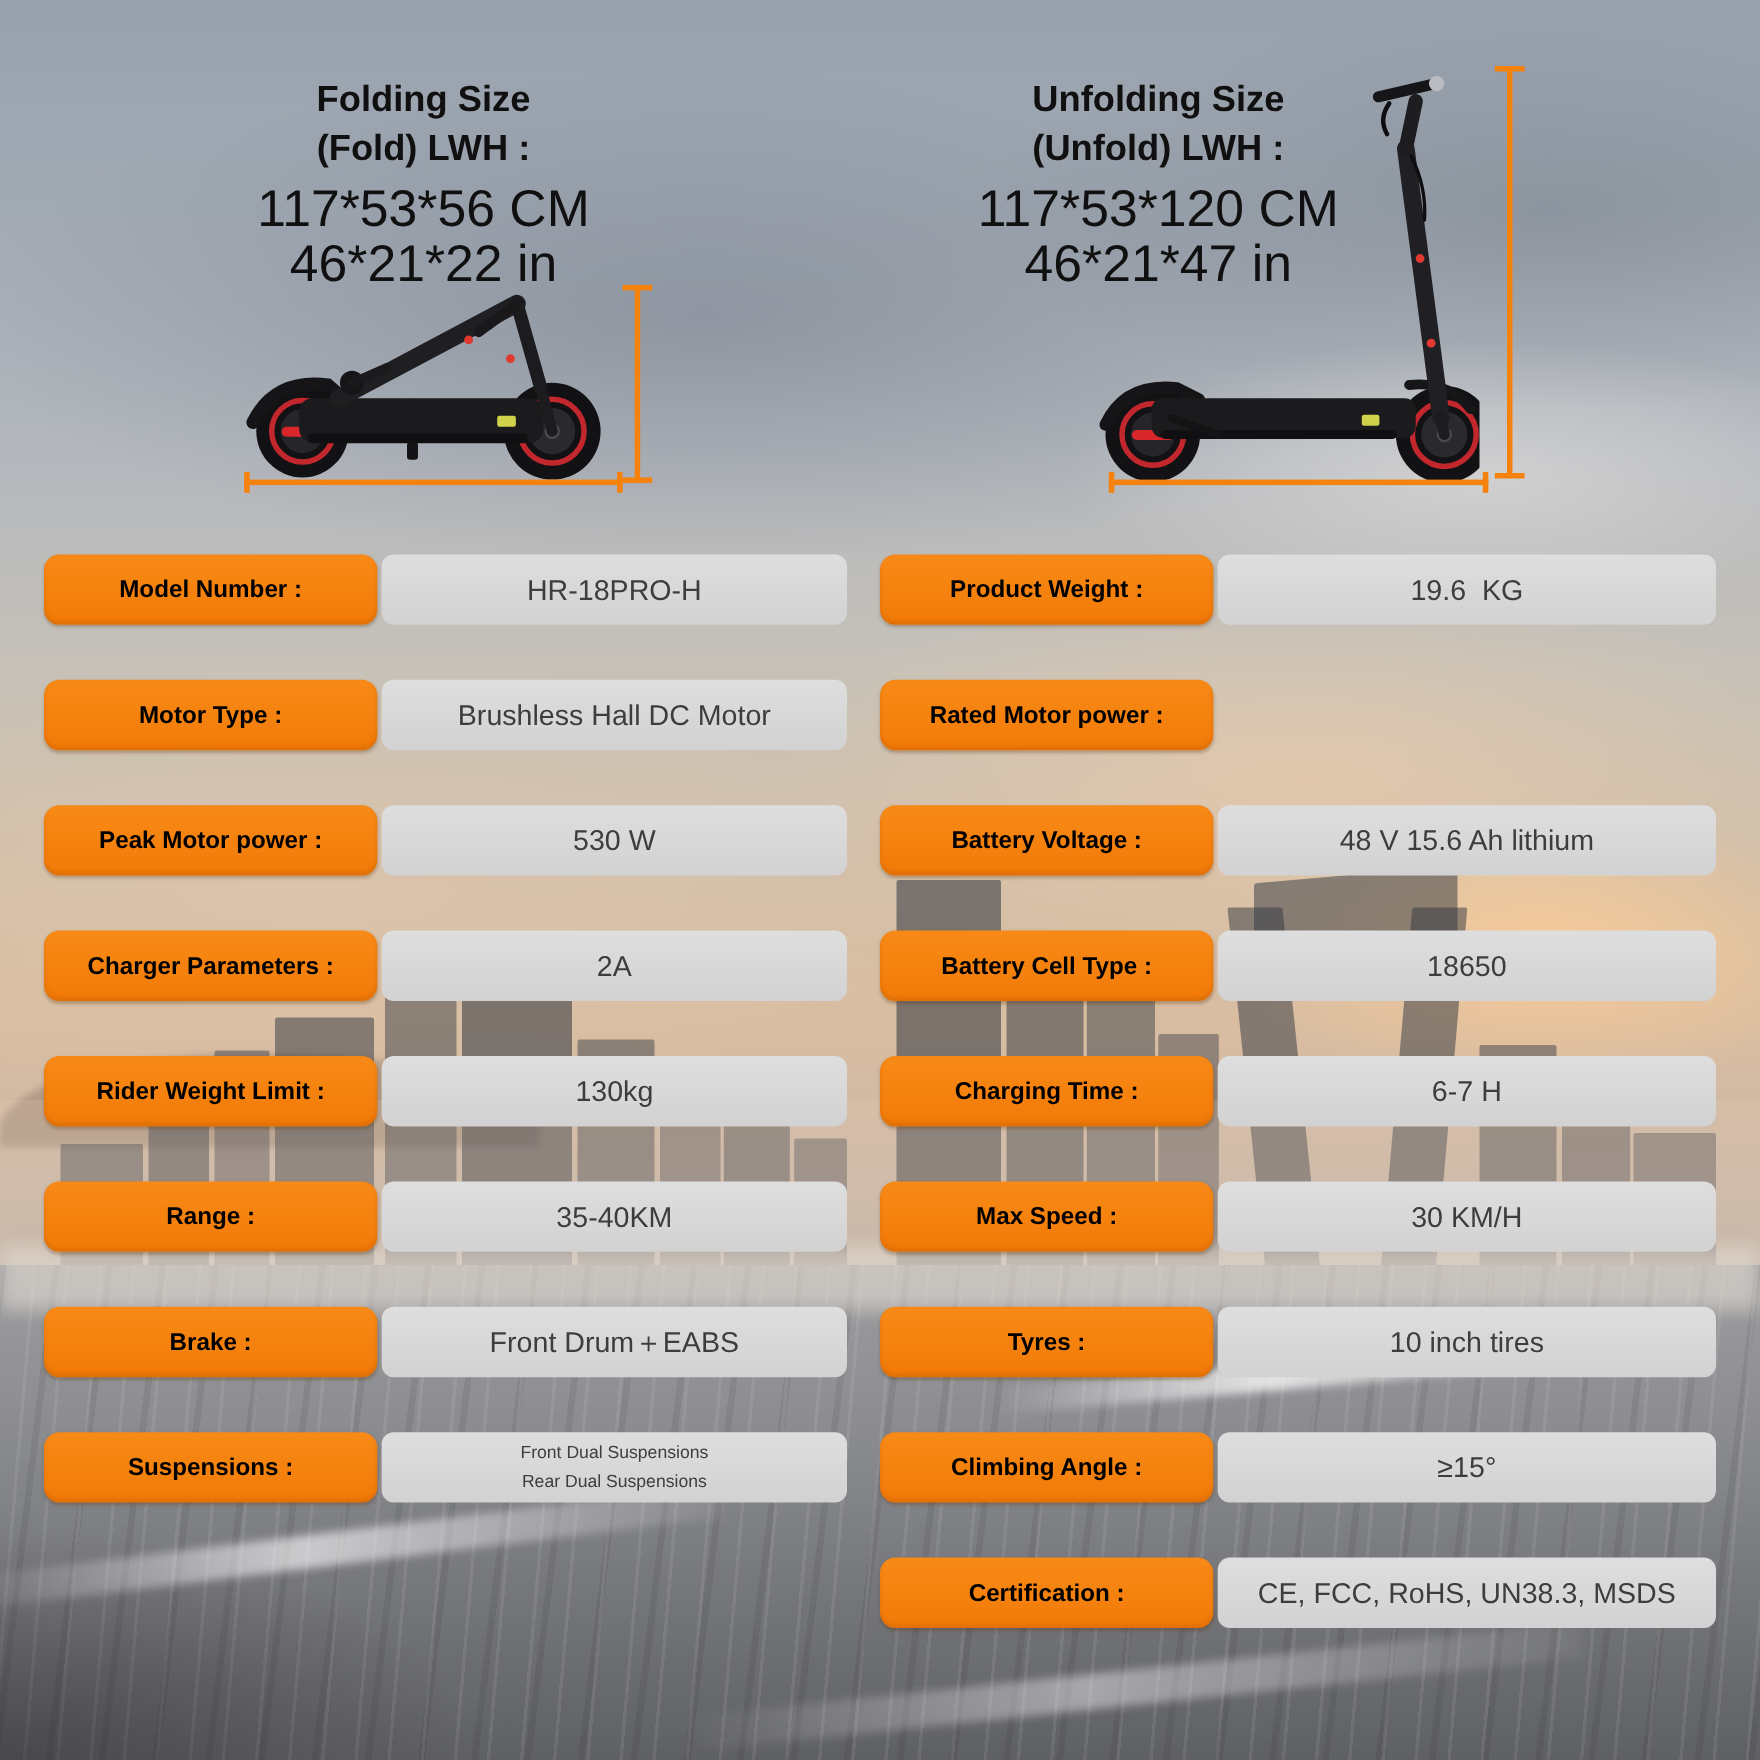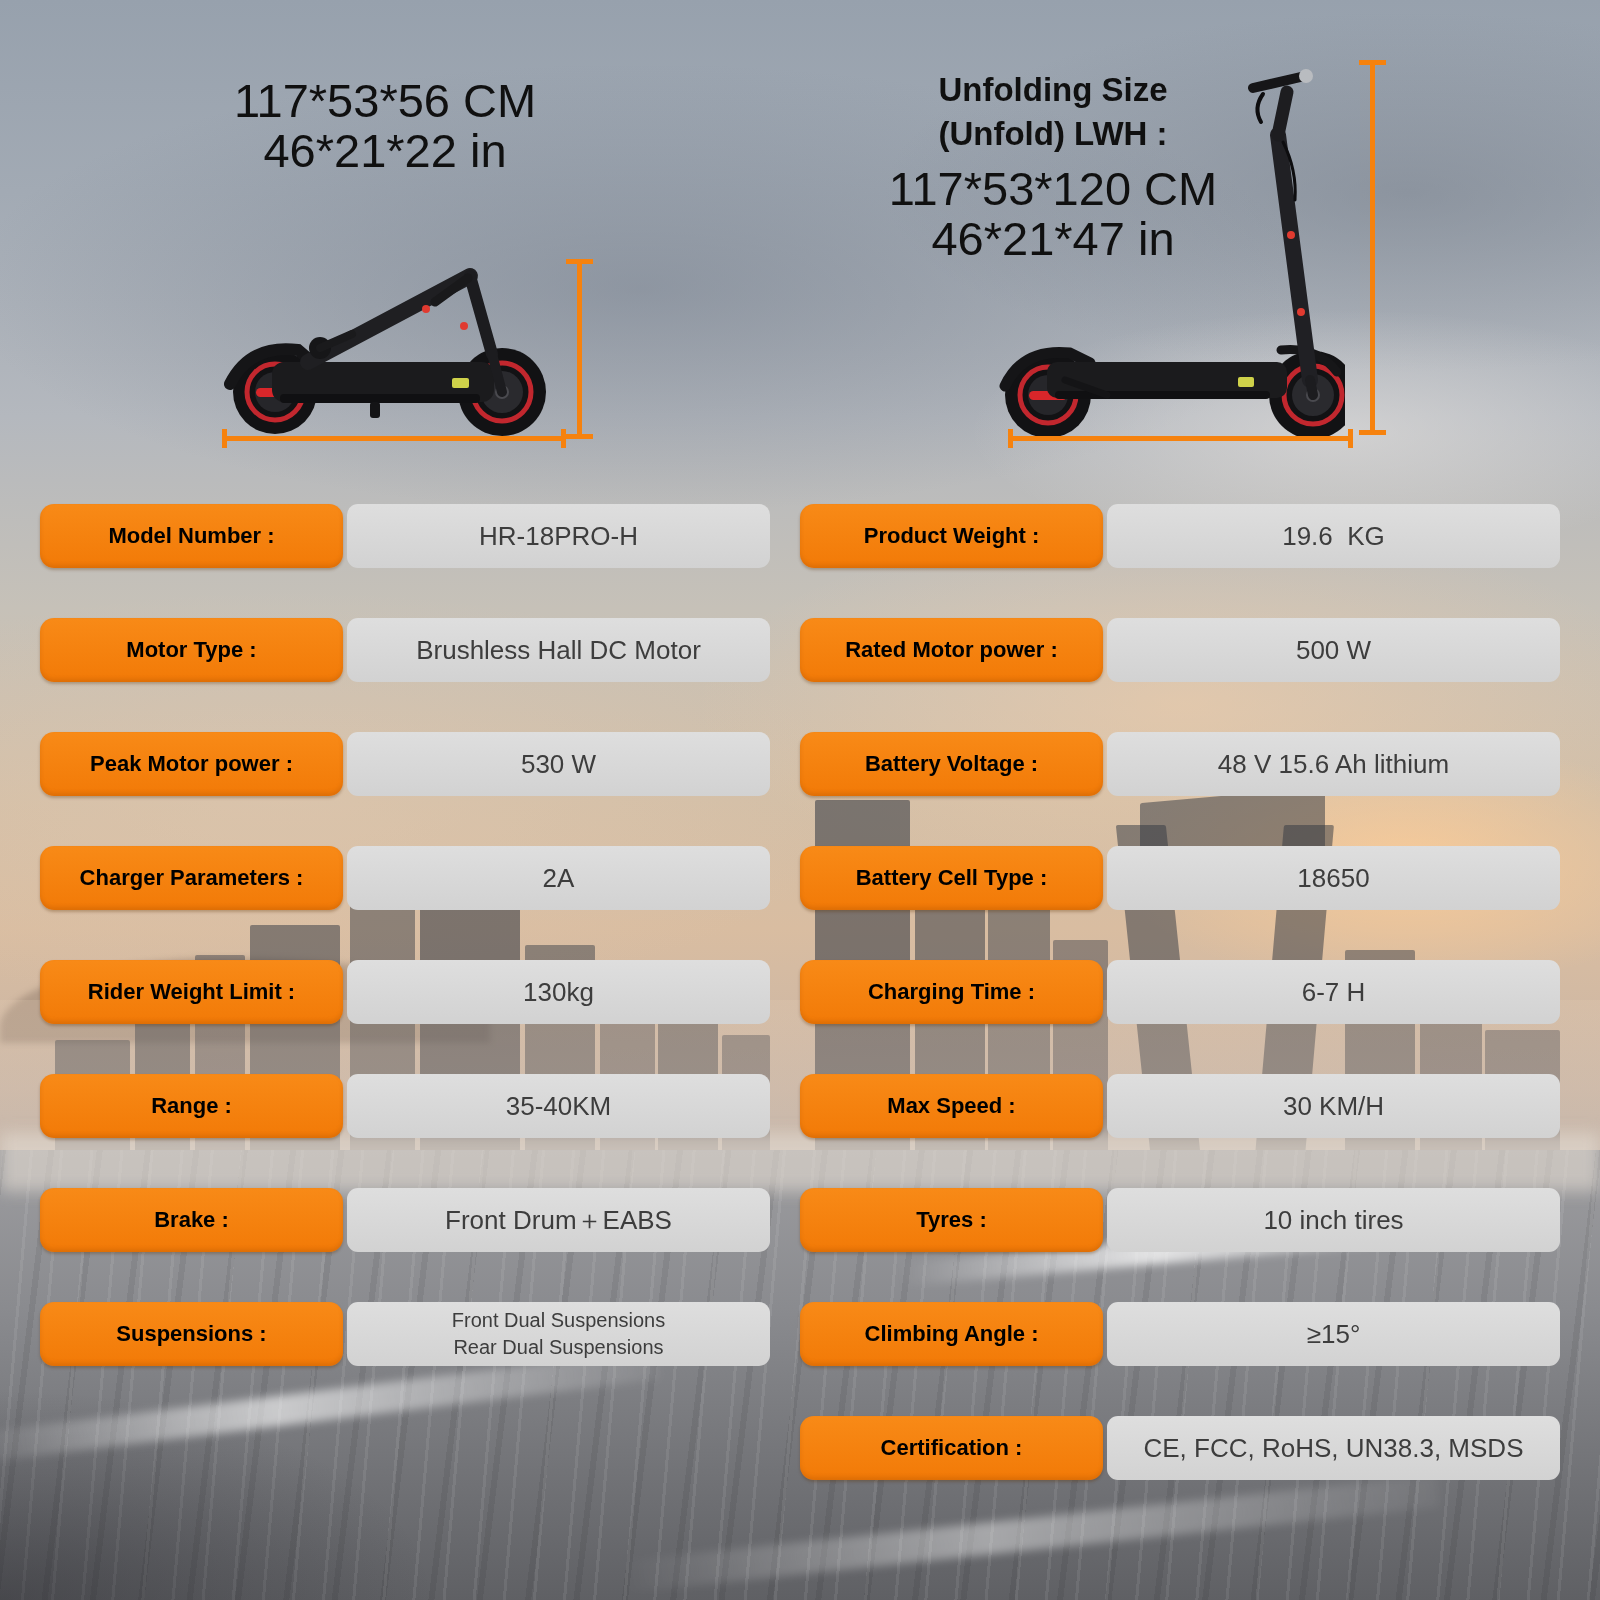--- a/index.html
+++ b/index.html
@@ -61,21 +61,21 @@
   #col-left{position:absolute;left:40px;top:504px;width:730px;}
   #col-right{position:absolute;left:800px;top:504px;width:760px;}
   .spec-row{display:flex;height:64px;margin-bottom:50px;}
   .spec-label{width:303px;flex:none;background:linear-gradient(180deg,#F88A17,#F27A07);
     border-radius:14px;display:flex;align-items:center;justify-content:center;
     font-weight:bold;font-size:22px;color:#000;
     box-shadow:0 2px 3px rgba(90,45,0,0.30), inset 0 -3px 4px rgba(150,70,0,0.22);}
   .spec-value{flex:1;margin-left:4px;background:linear-gradient(180deg,#dedede,#d2d2d2);
     border-radius:11px;display:flex;align-items:center;justify-content:center;
     font-size:26px;color:#3d3d3d;text-align:center;white-space:pre-wrap;line-height:28px;}
-  .spec-value.small{font-size:20px;line-height:27px;}
+  .spec-value.small{font-size:16px;line-height:27px;}
 </style>
 </head>
 <body>
 
 <div id="canvas">
 
   <div id="sky"></div>
   <div id="mountain"></div>
   <div id="skyline">
     <div class="bld" style="left:55px;top:1040px;width:75px;height:150px;opacity:.45"></div>
@@ -100,20 +100,24 @@
     <div class="bld" style="left:1485px;top:1030px;width:75px;height:160px;opacity:.40"></div>
   </div>
   <div id="haze"></div>
   <div id="road"></div>
   <div id="horizon"></div>
   <div class="lane" id="lane1"></div>
   <div class="lane" id="lane2"></div>
   <div class="lane" id="lane3"></div>
 
   <div class="size-header" id="header-fold">
+    <div class="size-title">
+      <div>Folding Size</div>
+      <div>(Fold) LWH :</div>
+    </div>
     <div class="size-dims">
       <div>117*53*56 CM</div>
       <div>46*21*22 in</div>
     </div>
   </div>
 
   <div class="size-header" id="header-unfold">
     <div class="size-title">
       <div>Unfolding Size</div>
       <div>(Unfold) LWH :</div>
@@ -224,21 +228,20 @@
     </div>
   </div>
 
   <div id="col-right">
     <div class="spec-row">
       <div class="spec-label">Product Weight :</div>
       <div class="spec-value">19.6  KG</div>
     </div>
     <div class="spec-row">
       <div class="spec-label">Rated Motor power :</div>
-      <div class="spec-value">500 W</div>
     </div>
     <div class="spec-row">
       <div class="spec-label">Battery Voltage :</div>
       <div class="spec-value">48 V 15.6 Ah lithium</div>
     </div>
     <div class="spec-row">
       <div class="spec-label">Battery Cell Type :</div>
       <div class="spec-value">18650</div>
     </div>
     <div class="spec-row">

